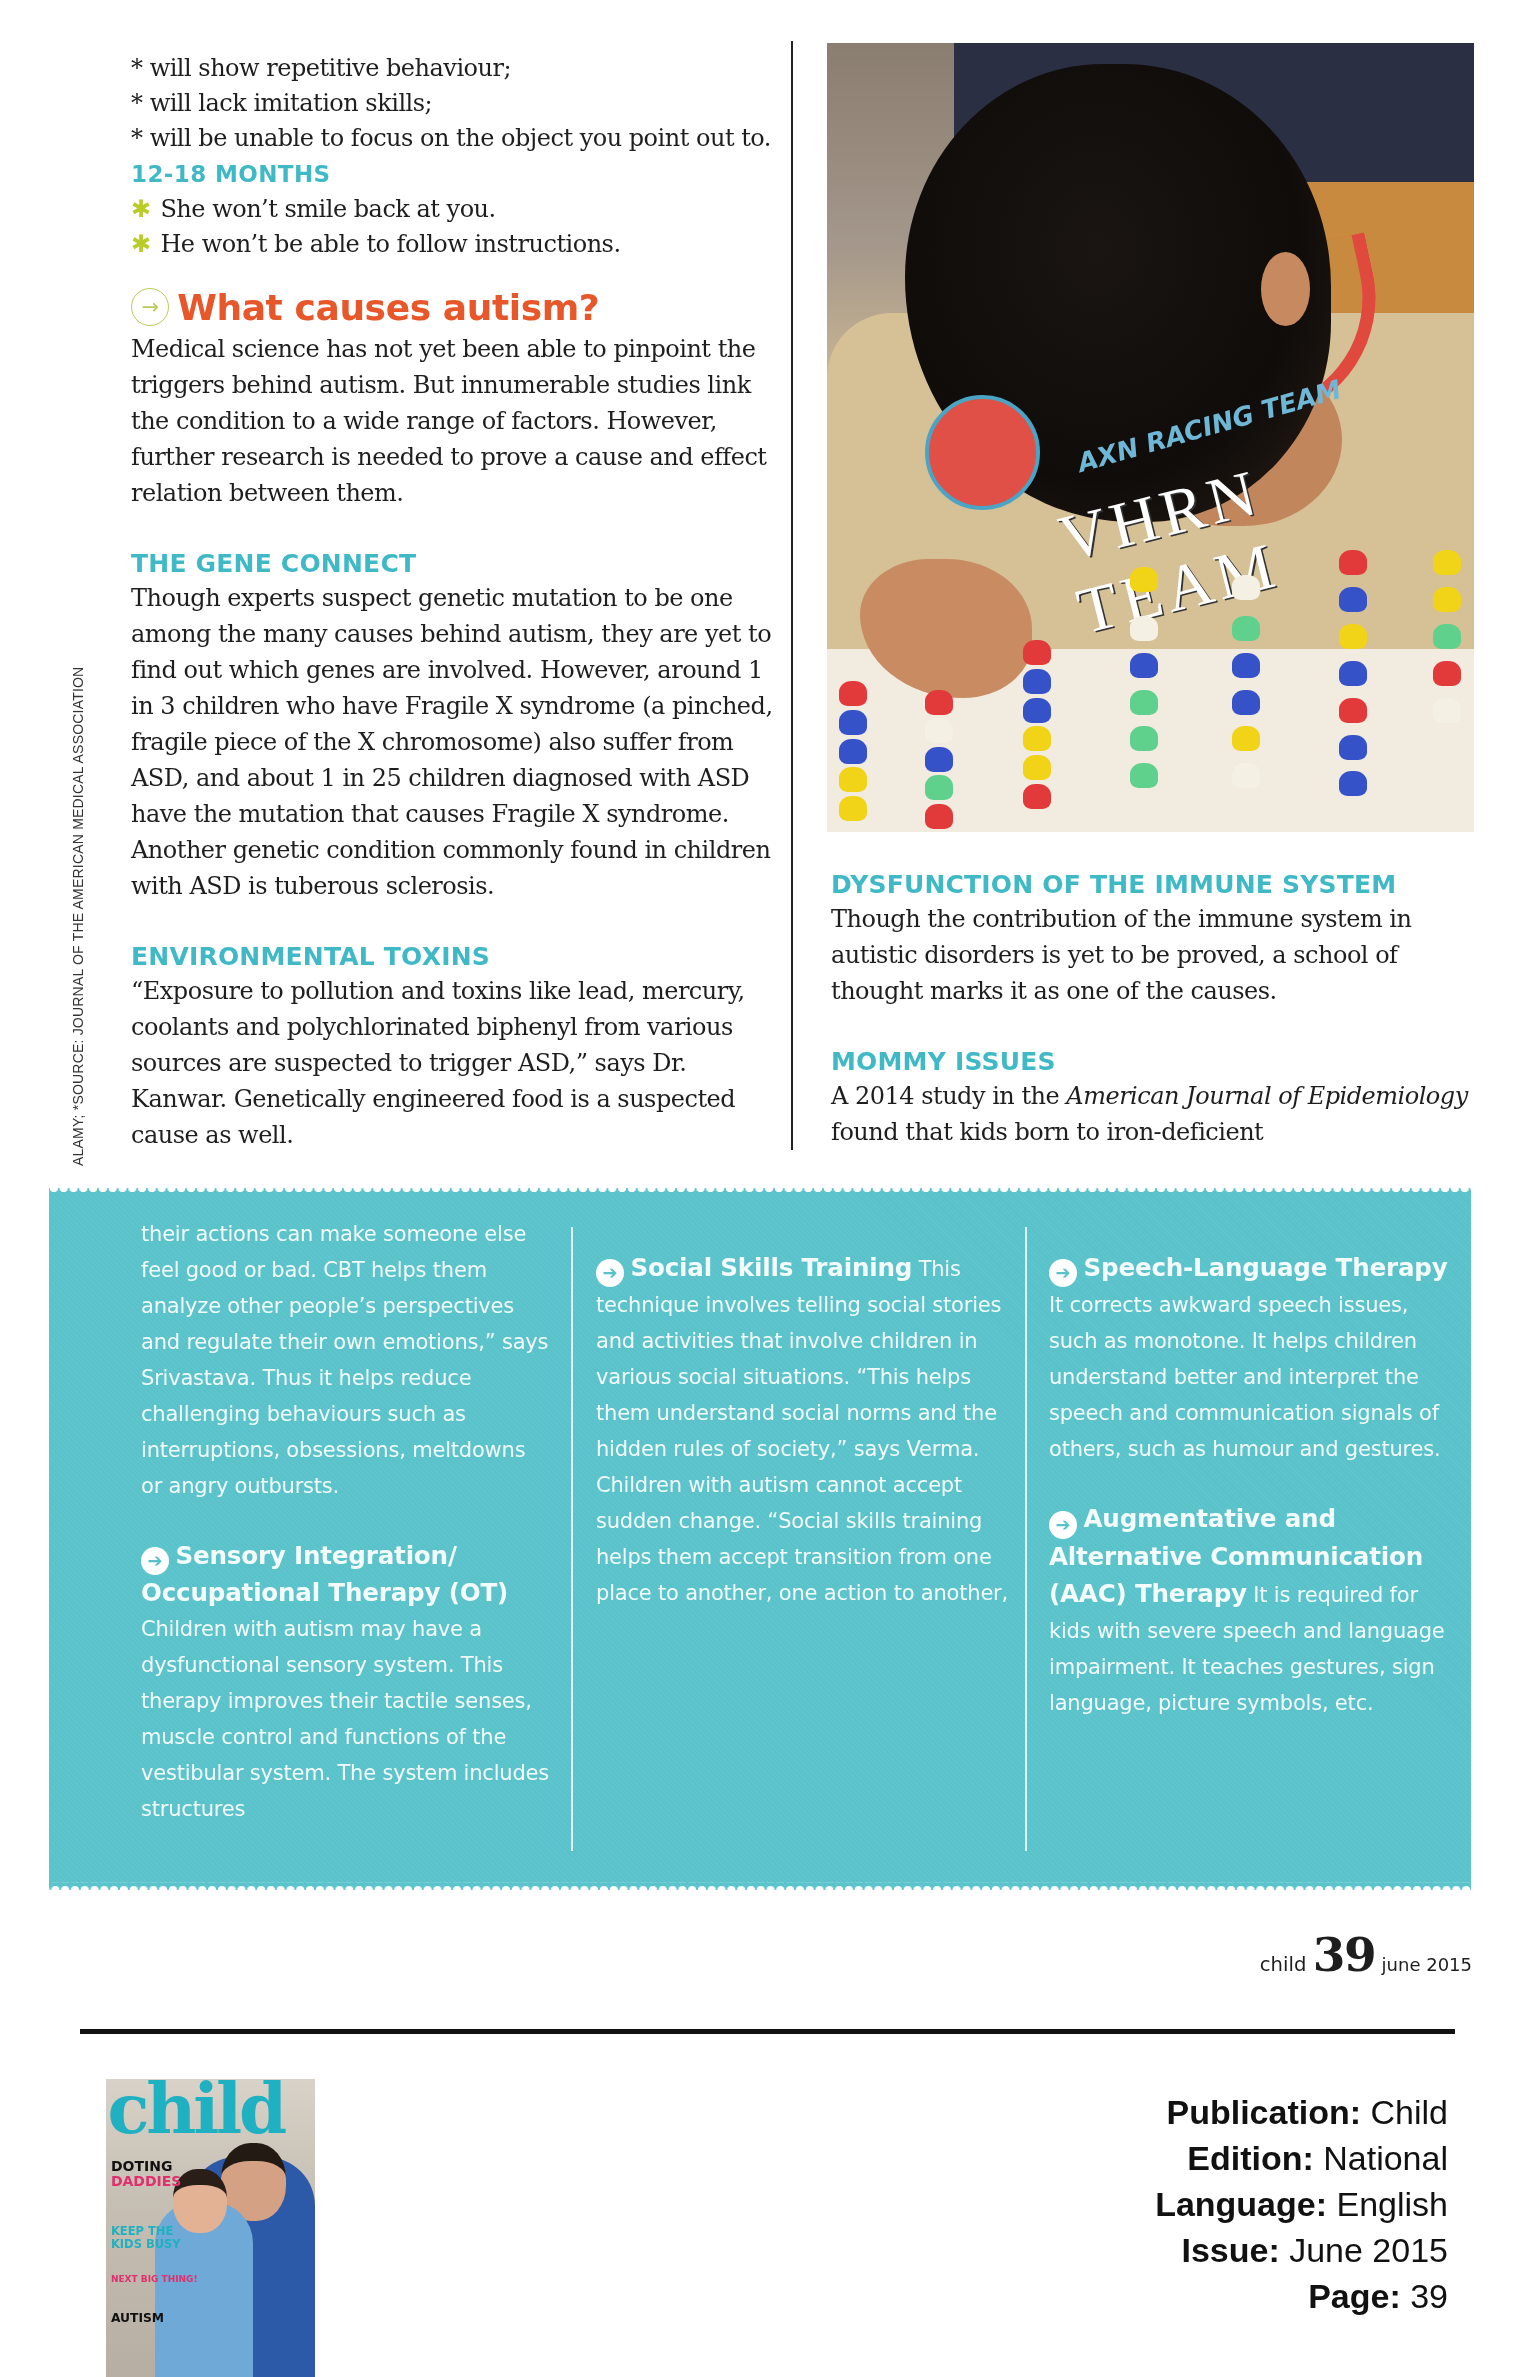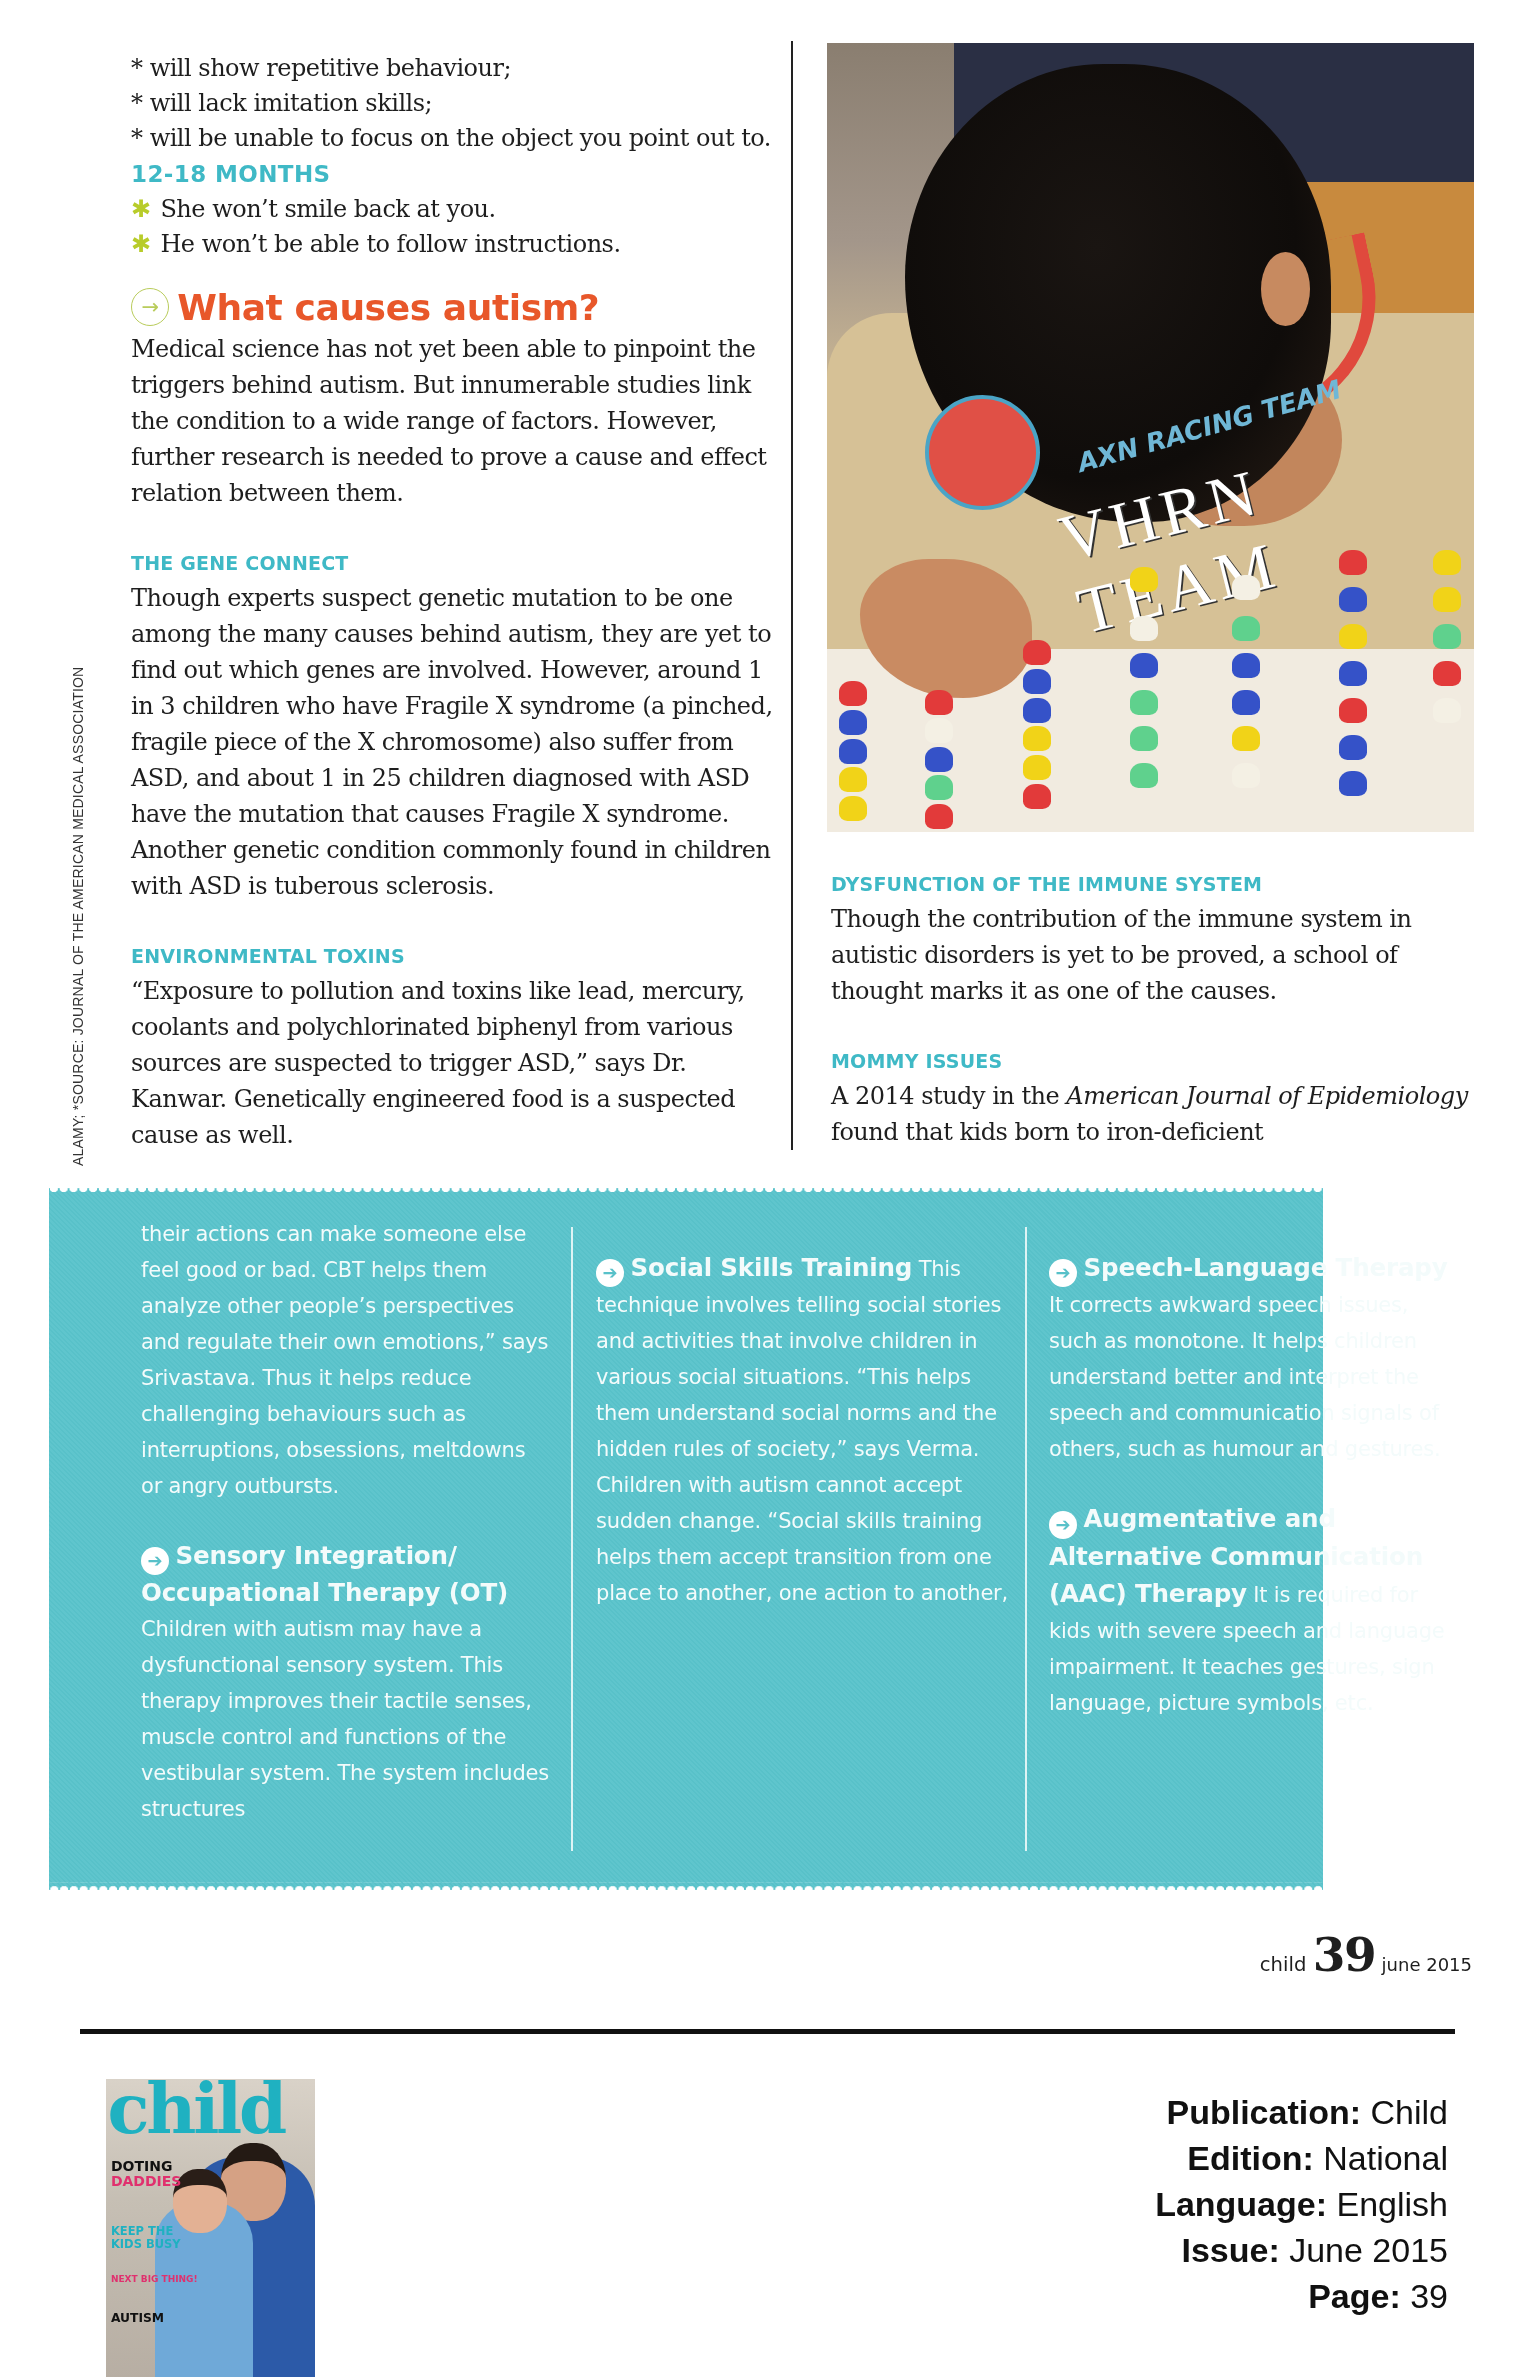--- a/index.html
+++ b/index.html
@@ -28,21 +28,21 @@
       letter-spacing: -0.4px;
     }
     .title-arrow {
       width: 38px; height: 38px; border: 1.6px solid #b9cc5b; border-radius: 50%;
       display: inline-flex; align-items: center; justify-content: center; margin-right: 8.2px;
       color: #b9cc5b; font-size: 21px; font-weight: normal;
     }
     .para { font-size: 24px; line-height: 36px; letter-spacing: -0.5px; }
     .subhead {
       font-family: "DejaVu Sans", sans-serif; font-weight: bold; color: #3fb9c6;
-      font-size: 19px; line-height: 33px; letter-spacing: 0.2px; margin-top: 36px;
+      font-size: 25px; line-height: 33px; letter-spacing: 0.2px; margin-top: 36px;
     }
 
     .col-divider { position: absolute; left: 791px; top: 41px; width: 1.6px; height: 1109px; background: #222; }
 
     
     .photo {
       position: absolute; left: 827px; top: 43px; width: 647px; height: 789px; overflow: hidden;
       background: linear-gradient(180deg, #8a7e70 0%, #a3968a 25%, #cdb994 45%, #d8c9a5 60%, #efe8dc 75%, #f3ede3 100%);
     }
     .photo .bg-dark { position: absolute; left: 127px; top: 0; width: 520px; height: 188px; background: #2a2f44; }
@@ -57,21 +57,21 @@
     .photo .shirt-text2 { position: absolute; left: 246px; top: 368px; font-family: "DejaVu Sans", sans-serif; font-style: italic; font-weight: bold; font-size: 26px; color: #6fb7d6; transform: rotate(-16deg); }
     .photo .hand { position: absolute; left: 33px; top: 516px; width: 172px; height: 139px; background: #c98b62; border-radius: 40% 50% 40% 60%; }
     .photo .board { position: absolute; left: 0; top: 606px; width: 647px; height: 183px; background: #f1ebe0; }
     .peg { position: absolute; width: 28px; height: 24.6px; border-radius: 45% 45% 30% 30%; }
 
     
     .col-right { position: absolute; left: 831px; top: 868px; width: 647px; }
 
     
     .teal {
-      position: absolute; left: 49px; top: 1188px; width: 1274px; height: 702px;
+      position: absolute; left: 49px; top: 1188px; width: 1422px; height: 702px;
       background: repeating-linear-gradient(45deg, #58c1c9 0px, #58c1c9 1.6px, #5fc5cd 1.6px, #5fc5cd 3.3px);
     }
     .teal::before, .teal::after {
       content: ""; position: absolute; left: 0; width: 100%; height: 8.2px;
       background: radial-gradient(circle at 4.9px 0, #ffffff 4.1px, transparent 4.5px) repeat-x;
       background-size: 9.8px 8.2px;
     }
     .teal::before { top: 0; }
     .teal::after { bottom: 0; transform: rotate(180deg); }
     .tcol { position: absolute; top: 28px; color: #f3fbfb; font-family: "DejaVu Sans", sans-serif; font-size: 21px; line-height: 36px; letter-spacing: -0.2px; }

